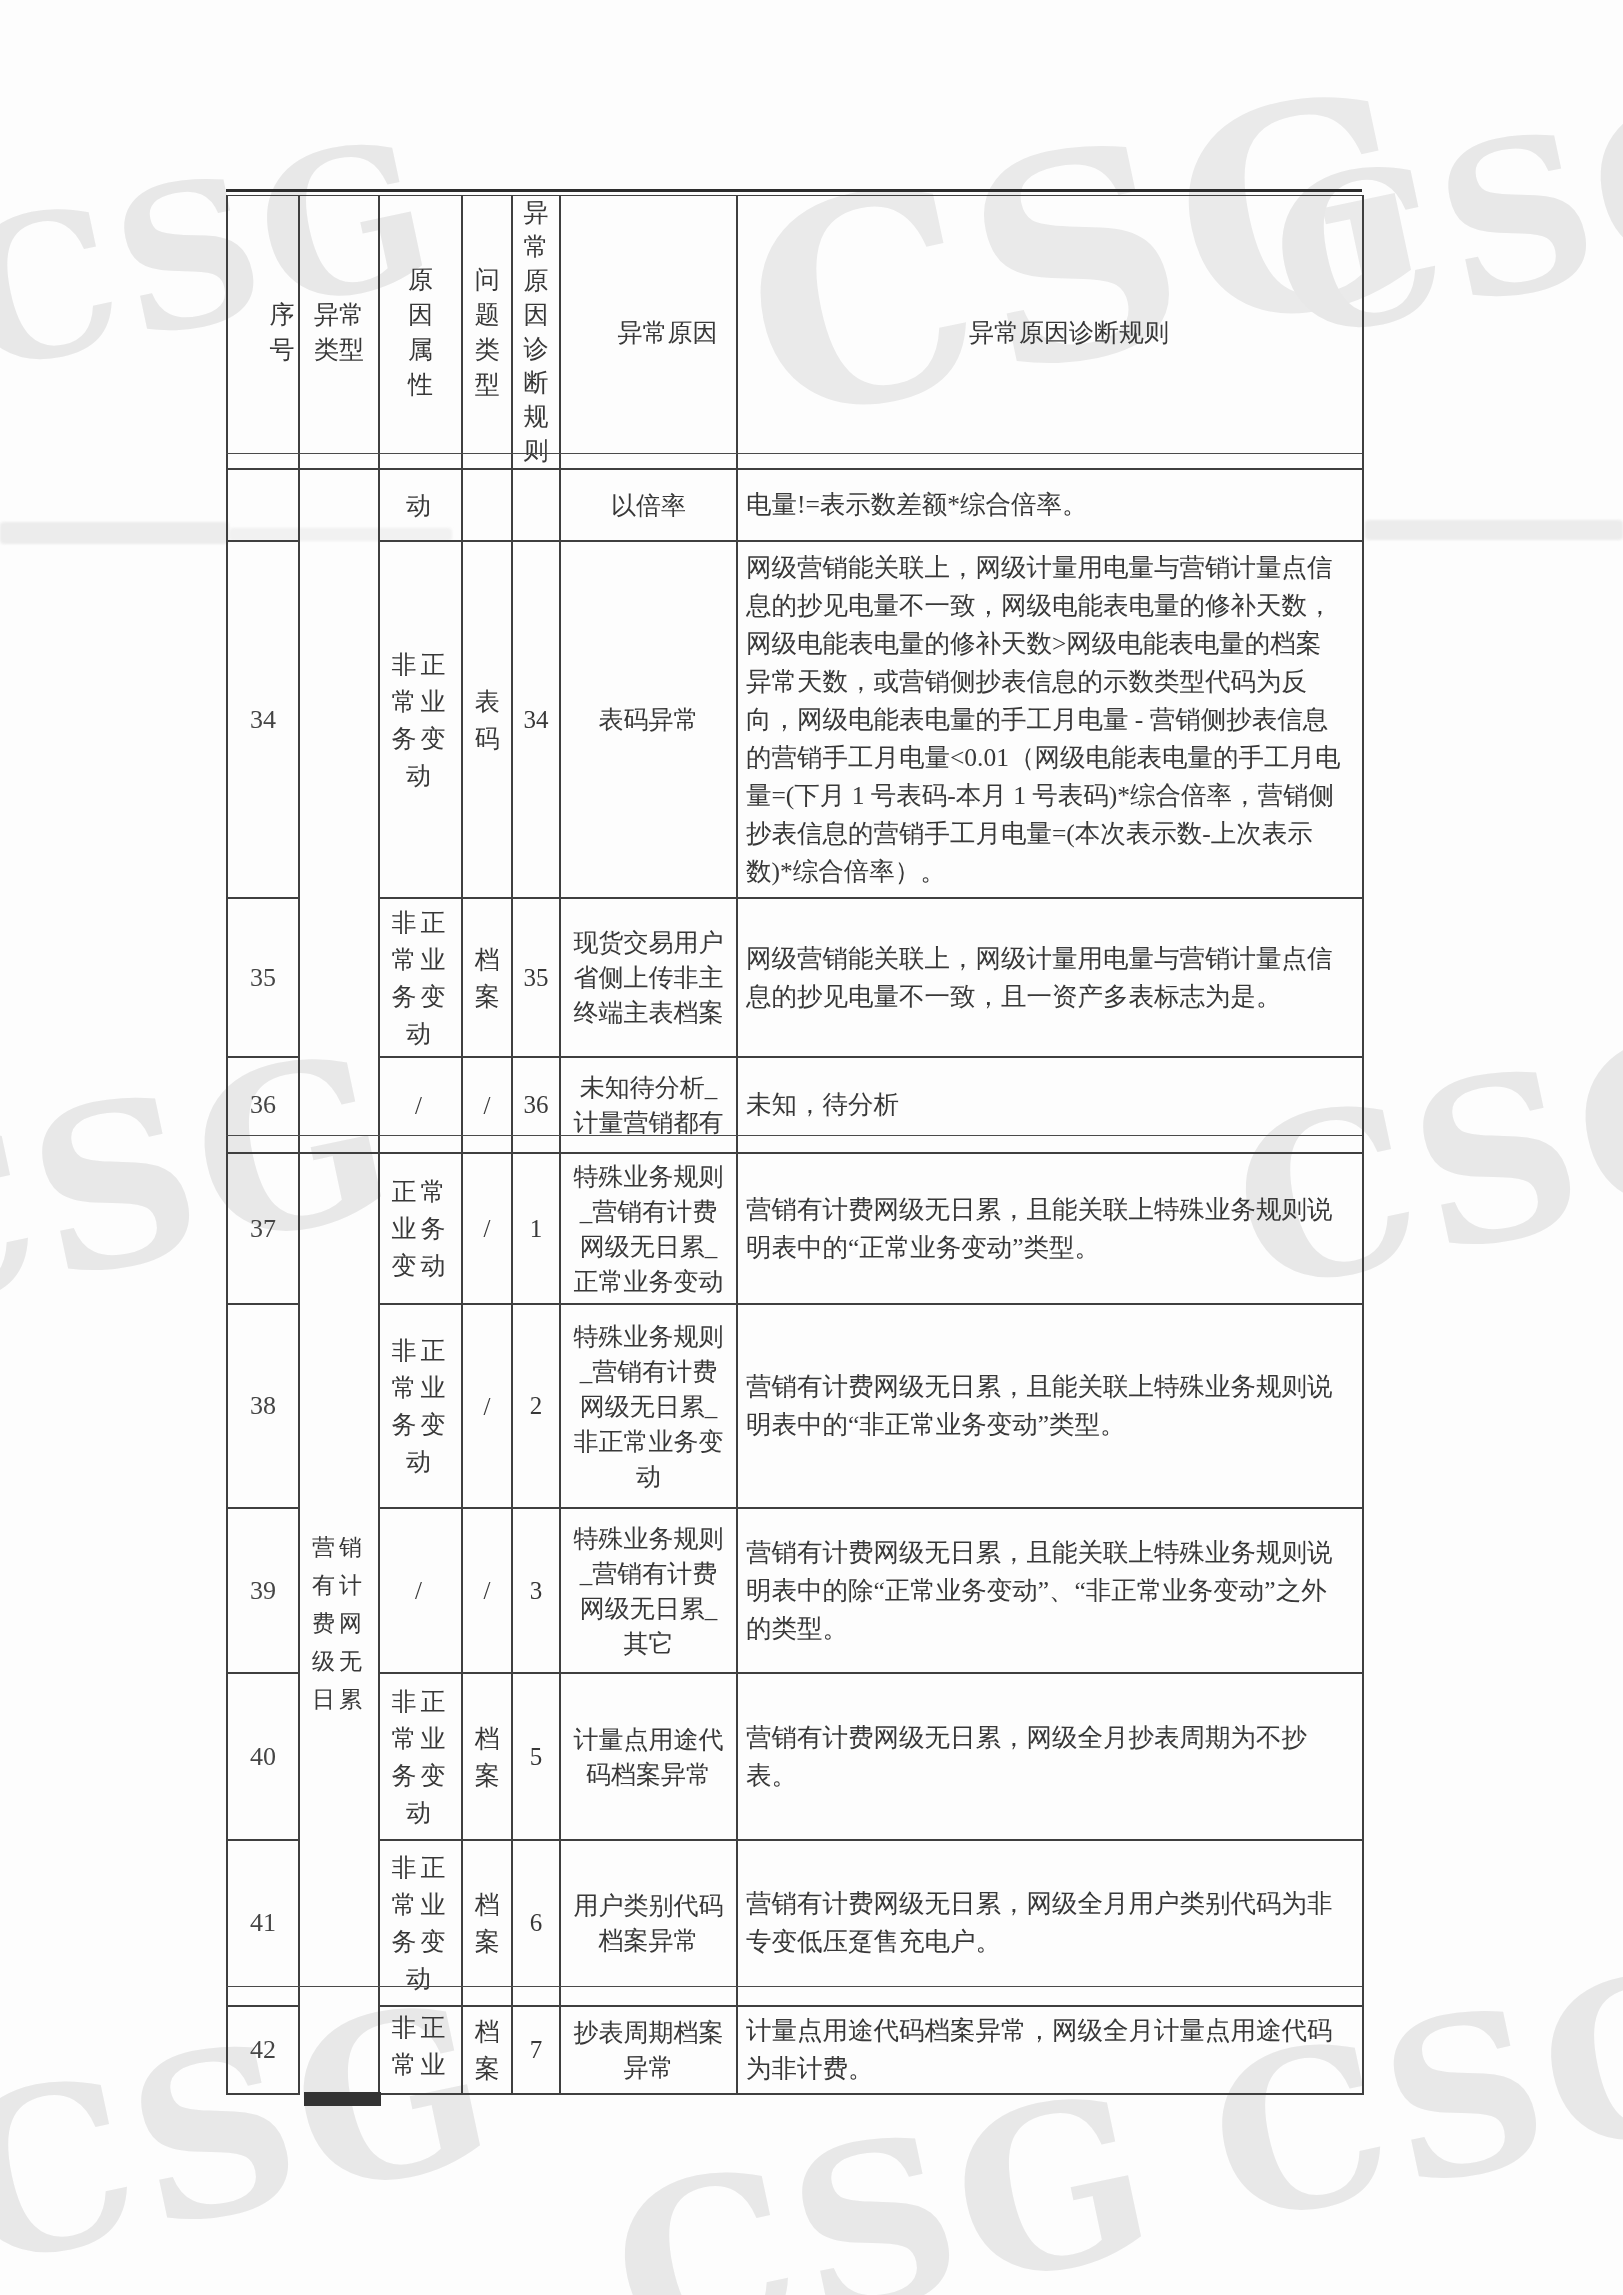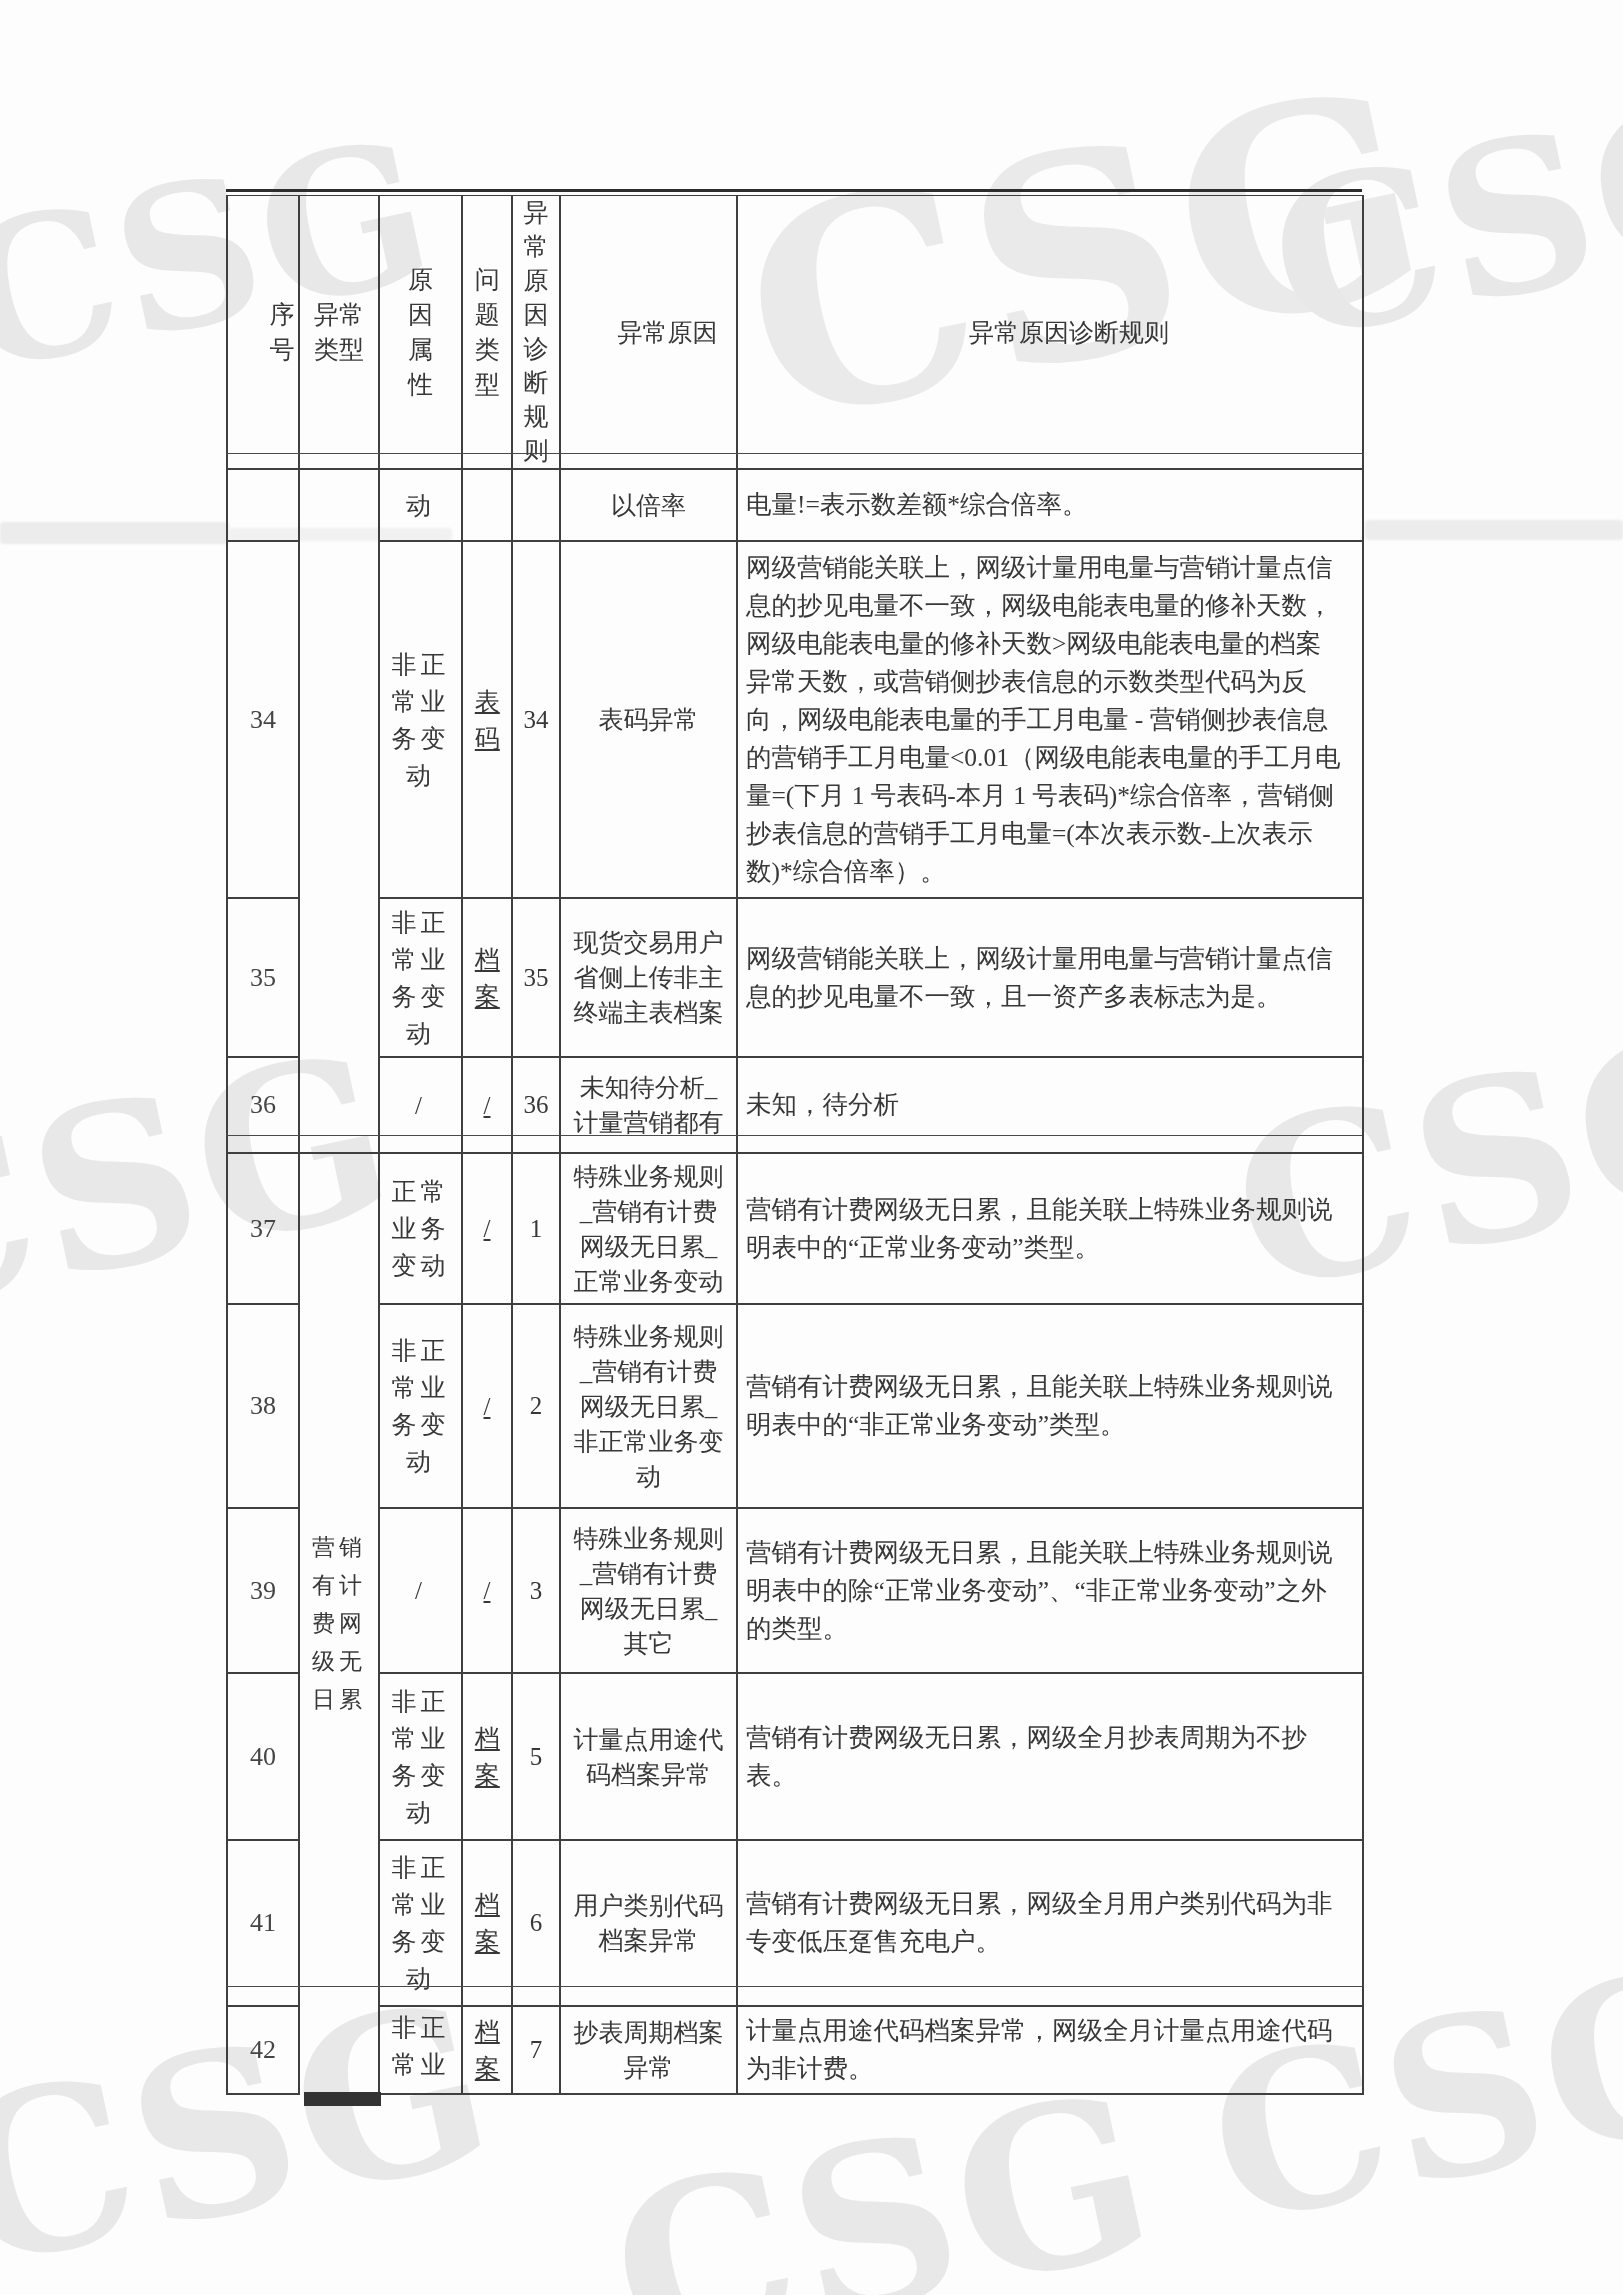--- a/index.html
+++ b/index.html
@@ -53,21 +53,21 @@
     padding:0;
     background:transparent;
     word-break:break-all;
     overflow:hidden;
   }
   .header-row th{border-top:1.3px solid #3f3f3f;font-size:25px;line-height:35px;padding-left:38px;}
   th.c4h,td.c4{padding:0 11.8px;}
   th.c5h{padding:0 10.5px;line-height:34px;}
   td.c1{font-size:26px;color:#454545;}
   td.c3{font-size:25px;line-height:37px;letter-spacing:3.9px;padding:0 7.9px;}
-  td.c4{font-size:25px;line-height:37px;text-decoration:underline;}
+  td.c4{font-size:25px;line-height:37px;}
   td.c5{font-size:25px;}
   td.c6{font-size:25px;line-height:35px;padding:2.6px 10.5px;}
   td.c7{font-size:25.5px;line-height:38px;text-align:left;padding:5.2px 19.6px 5.2px 7.9px;margin-top:20px;}
   td.spanlower{
     font-size:23px;line-height:38px;letter-spacing:3.9px;
     padding:0 12px;border-bottom:none;
   }
   td.spanupper{border-bottom:2px solid #3f3f3f;}
 </style>
 </head>

